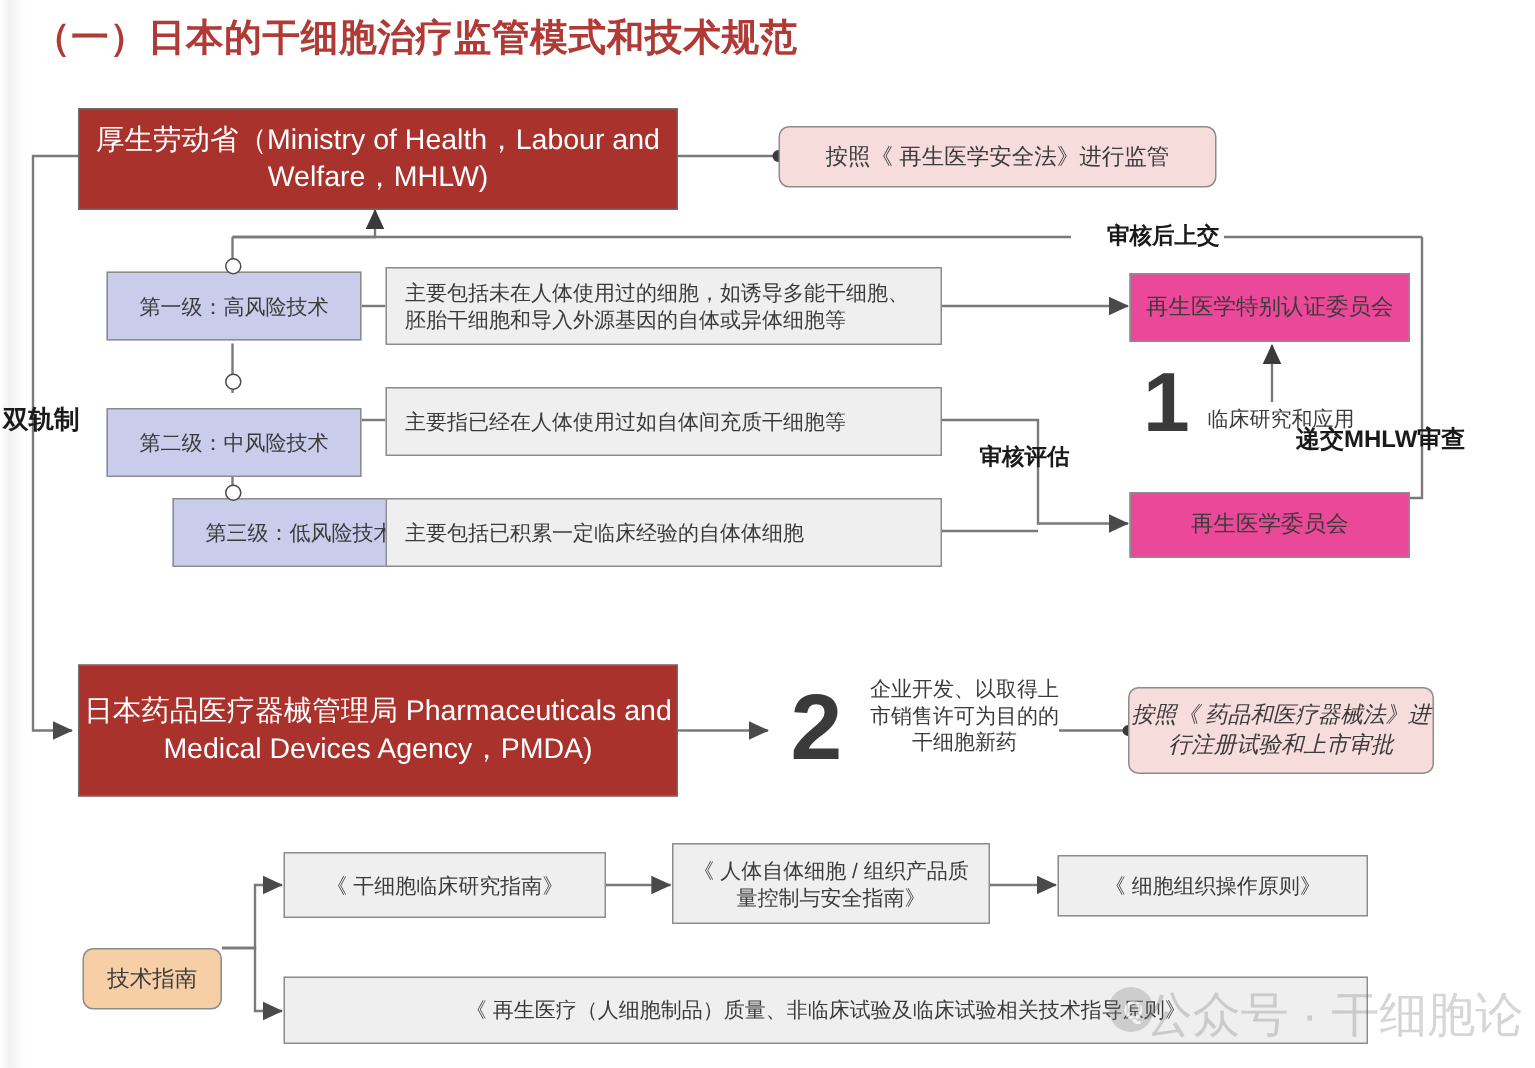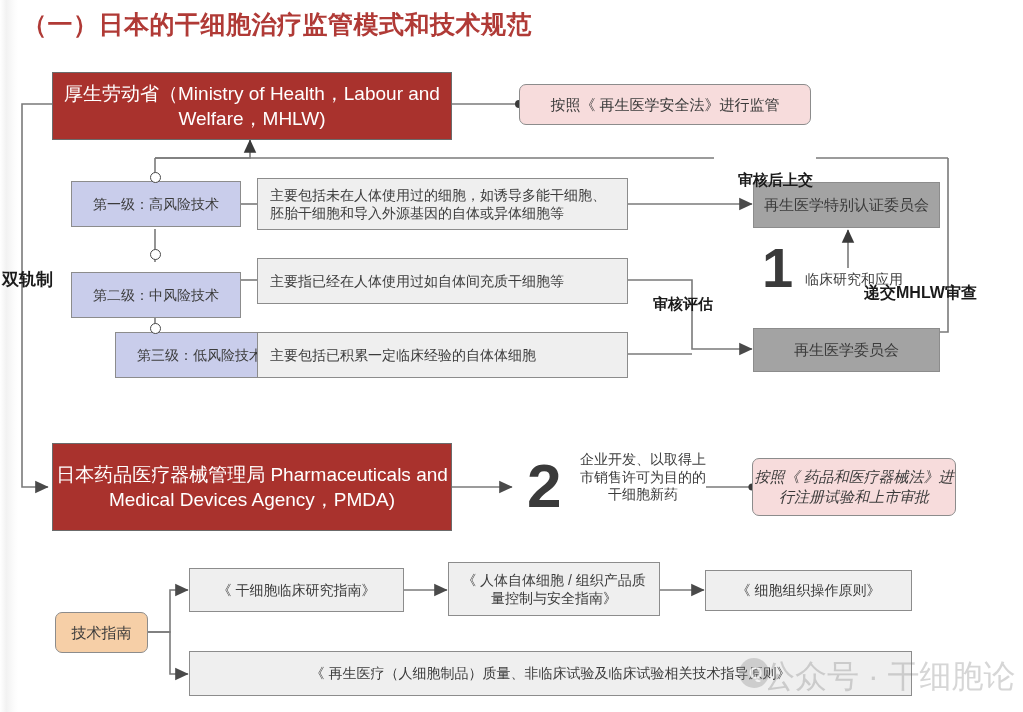--- a/index.html
+++ b/index.html
@@ -63,38 +63,39 @@
     font-size: 14px;
     justify-content: flex-start;
     text-align: left;
     padding: 0 12px;
   }
   .node-gray.center {
     justify-content: center;
     text-align: center;
   }
   .node-pink {
-    background: #a3a3a3;
+    background: #ec4899;
     border: 1px solid #8c8c8c;
     color: #3b3b3b;
     font-size: 15px;
   }
   .node-pink-round {
     background: #f7dcdc;
     border: 1px solid #8c8c8c;
     border-radius: 7px;
     color: #3b3b3b;
     font-size: 15px;
   }
   .node-orange {
     background: #f6cfa7;
     border: 1px solid #8c8c8c;
     border-radius: 7px;
     color: #3b3b3b;
     font-size: 15px;
+    margin-top: 20px;
   }
   .label-bold {
     position: absolute;
     font-size: 15px;
     font-weight: bold;
     color: #1a1a1a;
     white-space: nowrap;
     z-index: 4;
   }
   .label-plain {
@@ -240,21 +241,21 @@
   <div style="position:absolute; left:150px; top:249px; width:9px; height:9px; border:1.5px solid #4a4a4a; border-radius:50%; background:#fff; z-index:4;"></div>
   <div style="position:absolute; left:150px; top:323px; width:9px; height:9px; border:1.5px solid #4a4a4a; border-radius:50%; background:#fff; z-index:4;"></div>
 
   <div class="node node-pink" style="left:753px; top:182px; width:187px; height:46px;">
     <span>再生医学特别认证委员会</span>
   </div>
   <div class="node node-pink" style="left:753px; top:328px; width:187px; height:44px;">
     <span>再生医学委员会</span>
   </div>
 
-  <div class="label-bold" style="left:738px; top:148px;margin-top:23px;">审核后上交</div>
+  <div class="label-bold" style="left:738px; top:148px;">审核后上交</div>
   <div class="label-bold" style="left:653px; top:295px;">审核评估</div>
   <div class="label-bold" style="left:864px; top:283px; font-size:16px;">递交MHLW审查</div>
   <div class="label-plain" style="left:805px; top:271px;">临床研究和应用</div>
 
   <div class="big-num" style="left:762px; top:240px;">1</div>
 
   <div class="node node-dark" style="left:52px; top:443px; width:400px; height:88px; font-size:19px;">
     <span>日本药品医疗器械管理局 Pharmaceuticals and Medical Devices Agency，PMDA)</span>
   </div>
 

